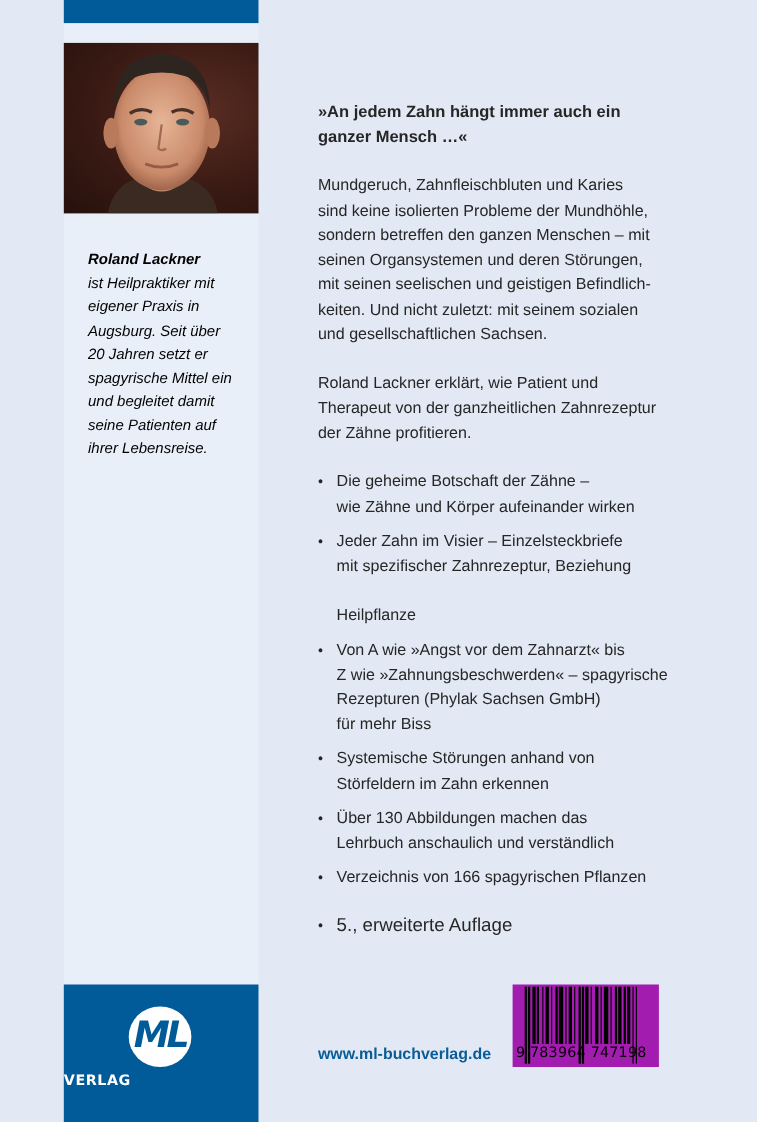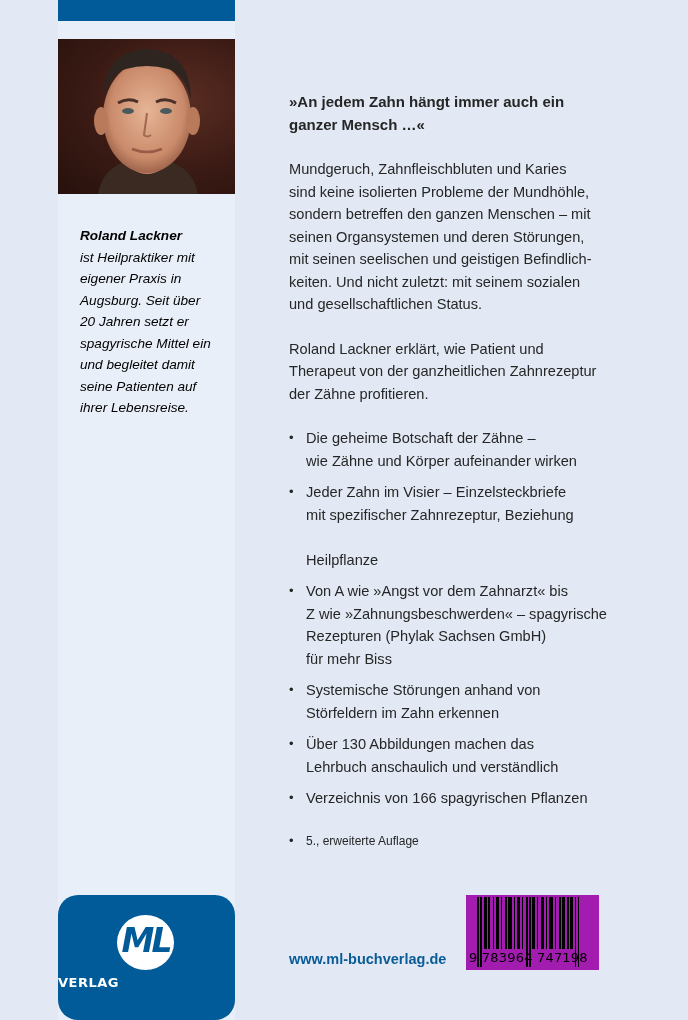--- a/index.html
+++ b/index.html
@@ -25,21 +25,20 @@
     .photo svg { display: block; }
     .author-bio {
       position: absolute; left: 80px; top: 225px; width: 150px;
       font-size: 13.6px; line-height: 21.5px; font-style: italic;
       color: #000000;
     }
     .author-bio .name { font-weight: bold; display: block; }
     .logo-box {
       position: absolute; left: 58px; top: 895px; width: 177px; height: 125px;
       background: #005b98;
-      border-radius: 20px;
     }
     .logo-circle {
       position: absolute; left: 59px; top: 20px; width: 57px; height: 55px;
       border-radius: 50%; background: #ffffff; overflow: hidden;
     }
     .logo-letters {
       position: absolute; left: 0; top: 8px; width: 100%; text-align: center;
       font-family: "DejaVu Sans", sans-serif; font-weight: bold; font-style: italic;
       font-size: 33px; letter-spacing: -3px; color: #005b98; line-height: 36px;
     }
@@ -52,21 +51,21 @@
       position: absolute; left: 289px; top: 90px; width: 330px;
       font-size: 14.6px; line-height: 22.5px; color: #262626;
     }
     .headline { font-weight: bold; font-size: 15px; line-height: 23px; margin: 0 0 22px 0; }
     .para { margin: 0 0 22px 0; }
     ul.bullets { list-style: none; margin: 0; padding: 0; }
     ul.bullets li { position: relative; padding-left: 17px; margin-bottom: 9px; }
     ul.bullets li::before {
       content: "•"; position: absolute; left: 0; top: 0; font-size: 13px;
     }
-    ul.bullets li.big { font-size: 12px; margin-top: 20px; }
+    ul.bullets li.big { font-size: 17px; margin-top: 20px; }
     .url {
       position: absolute; left: 289px; top: 951px;
       font-weight: bold; font-size: 14.5px; color: #0a5c98;
     }
     .barcode {
       position: absolute; left: 466px; top: 895px; width: 133px; height: 75px;
       background: #a21caf;
     }
     .barcode-bars {
       position: absolute; left: 11px; top: 2px; width: 118px; height: 55px;
@@ -135,21 +134,21 @@
     <span>»An jedem Zahn hängt immer auch ein</span><br>
     <span>ganzer Mensch …«</span>
   </p>
   <p class="para">
     <span>Mundgeruch, Zahnfleischbluten und Karies</span><br>
     <span>sind keine isolierten Probleme der Mundhöhle,</span><br>
     <span>sondern betreffen den ganzen Menschen – mit</span><br>
     <span>seinen Organsystemen und deren Störungen,</span><br>
     <span>mit seinen seelischen und geistigen Befindlich-</span><br>
     <span>keiten. Und nicht zuletzt: mit seinem sozialen</span><br>
-    <span>und gesellschaftlichen Status.</span>
+    <span>und gesellschaftlichen Sachsen.</span>
   </p>
   <p class="para">
     <span>Roland Lackner erklärt, wie Patient und</span><br>
     <span>Therapeut von der ganzheitlichen Zahnrezeptur</span><br>
     <span>der Zähne profitieren.</span>
   </p>
   <ul class="bullets">
     <li>
       <span>Die geheime Botschaft der Zähne –</span><br>
       <span>wie Zähne und Körper aufeinander wirken</span>

